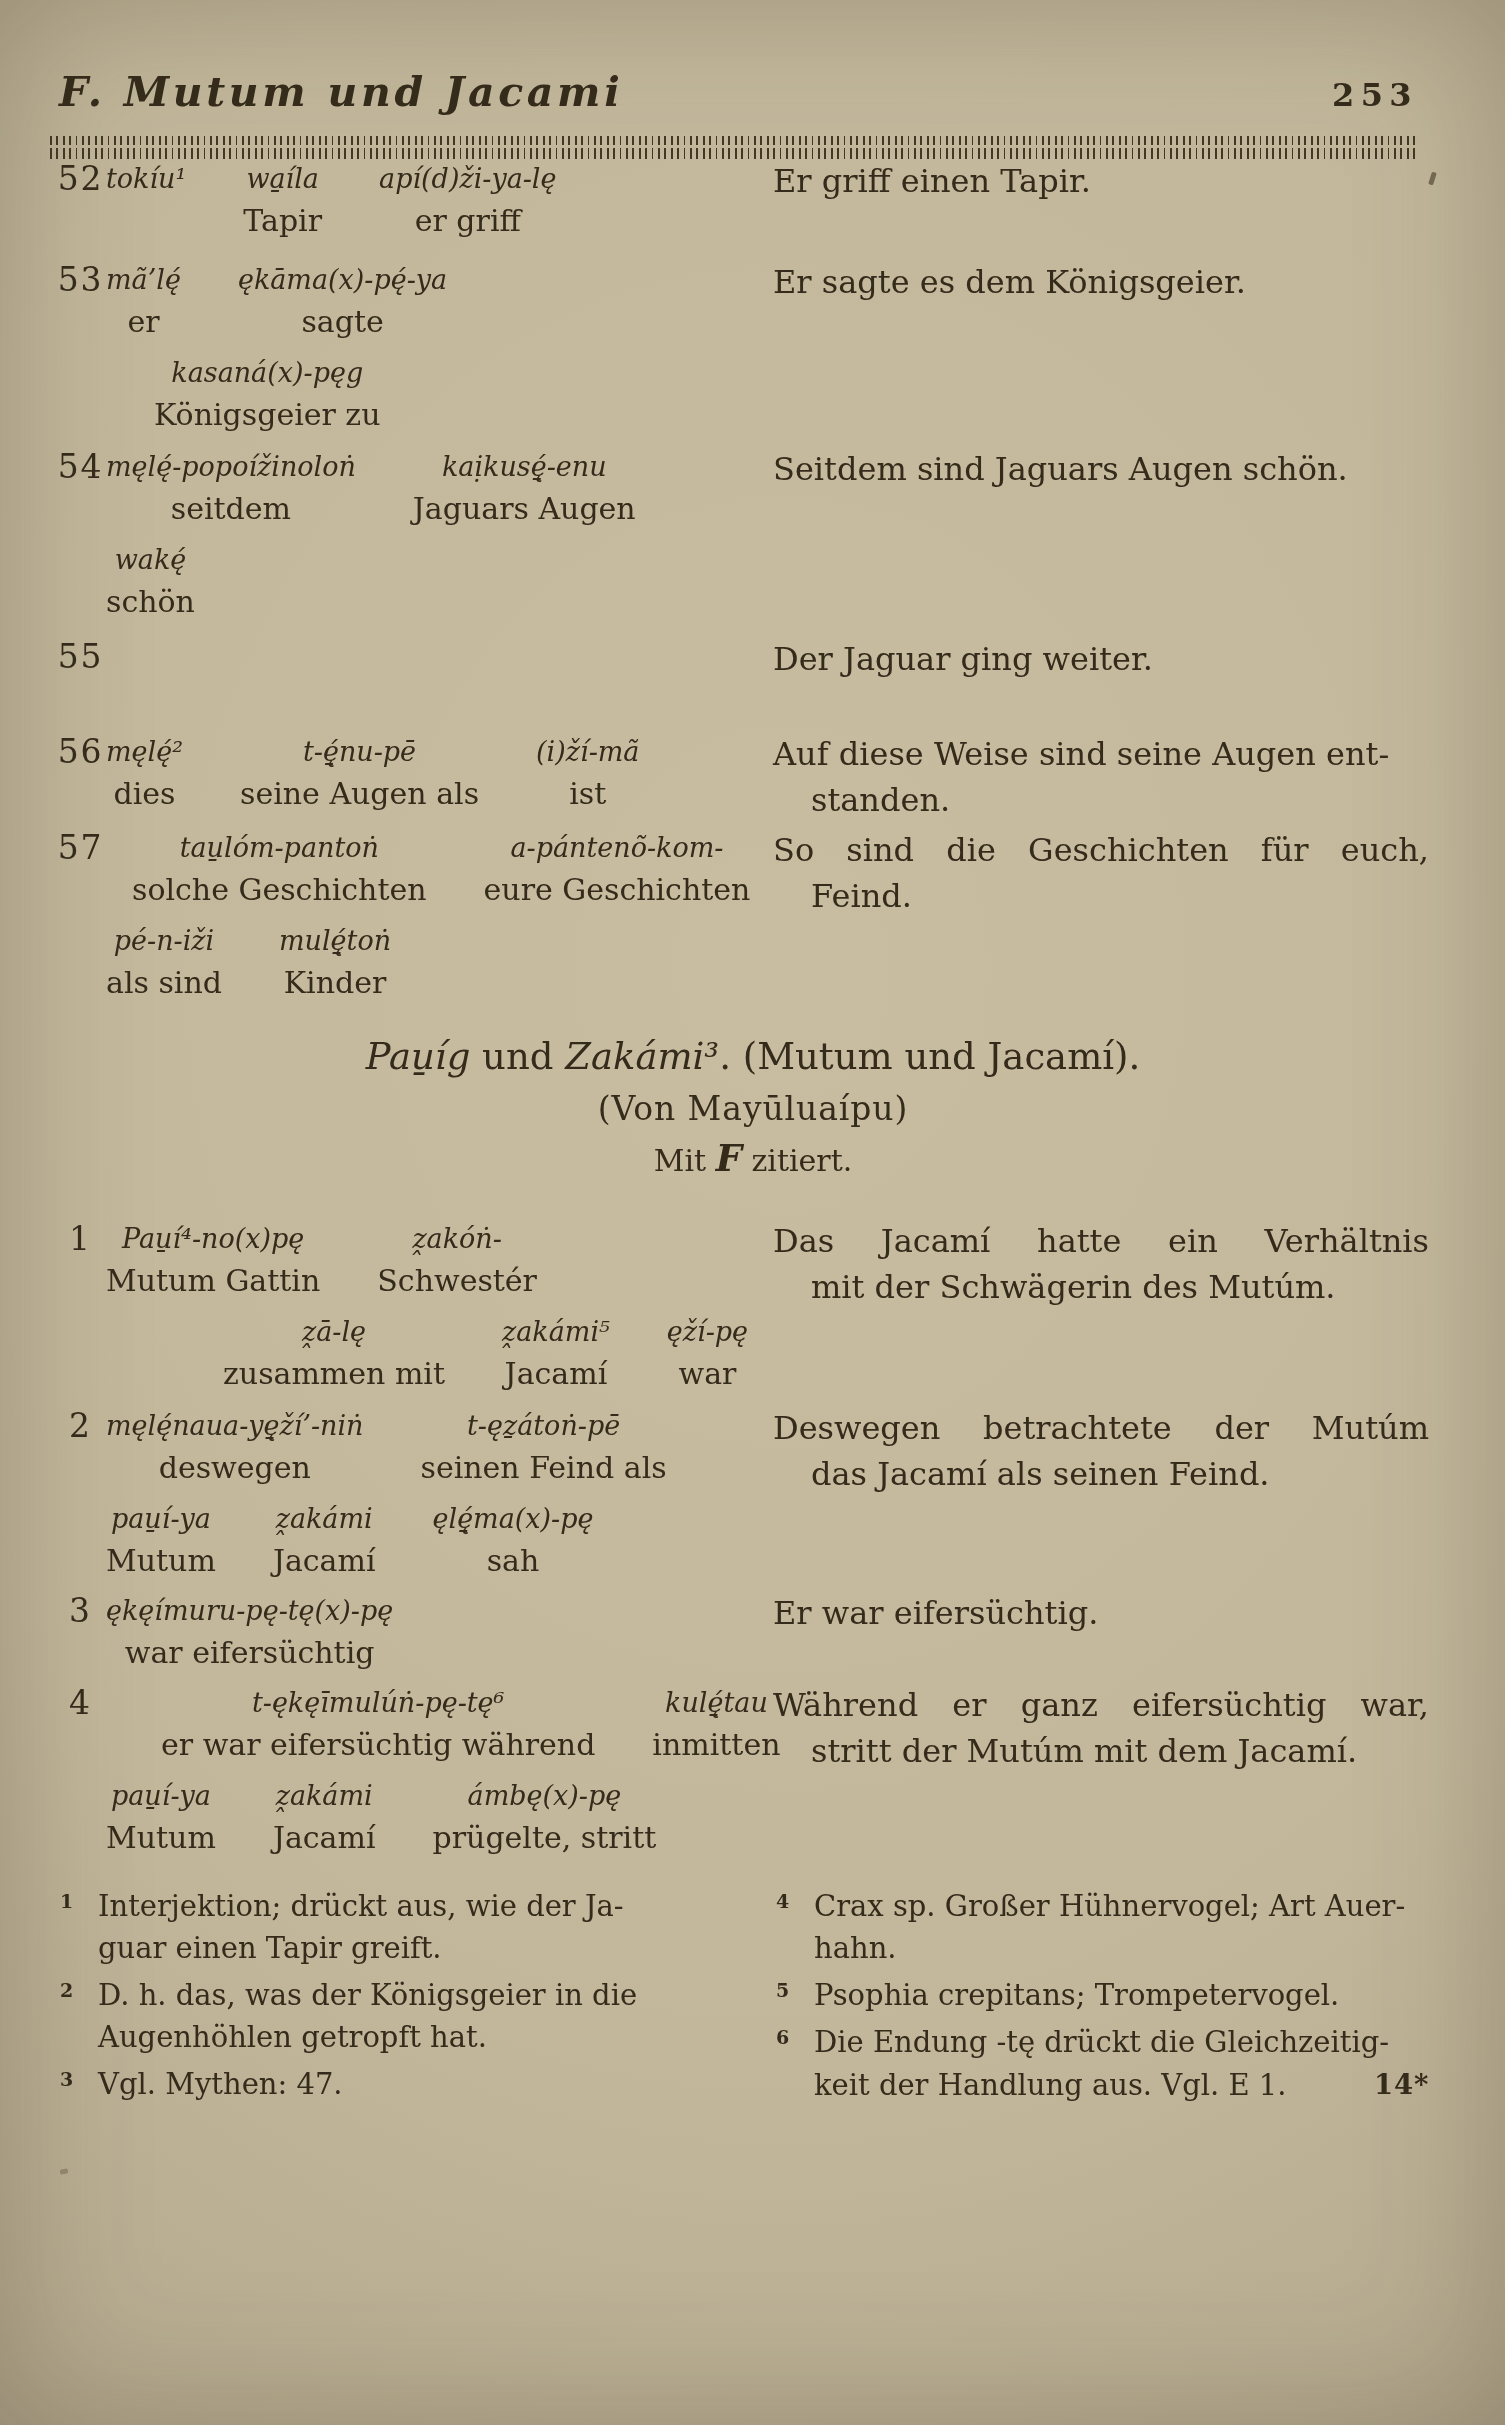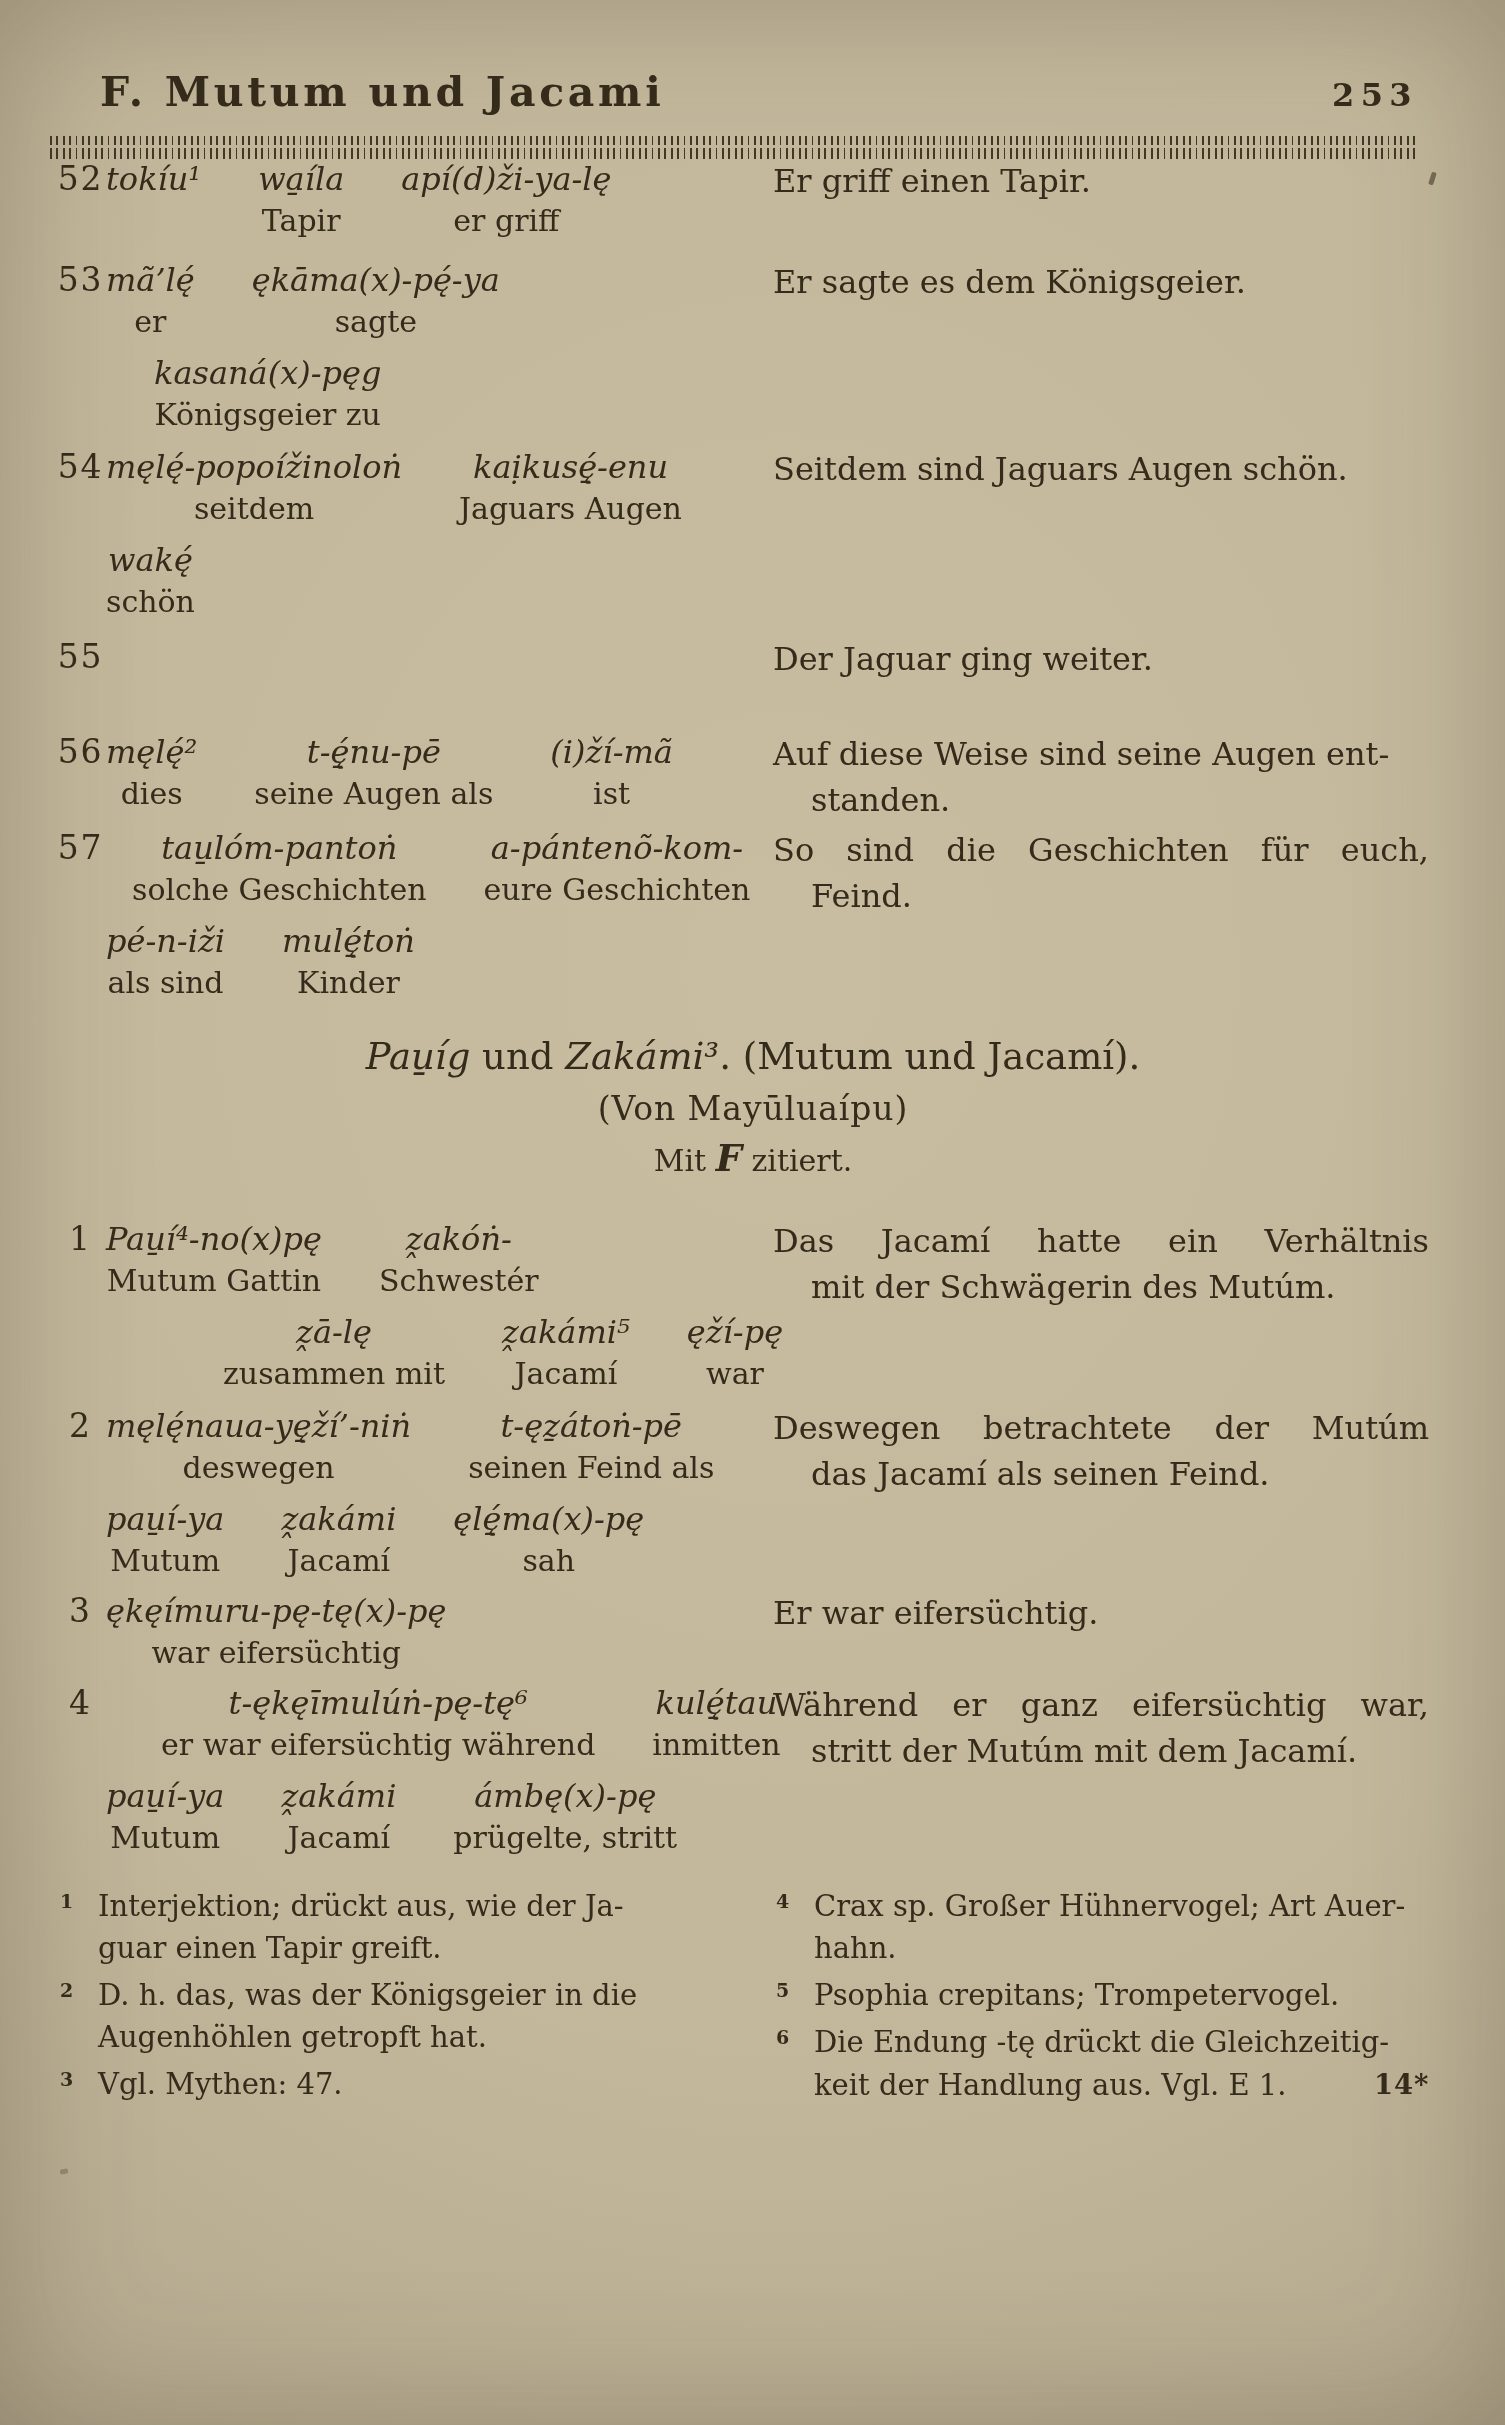--- a/index.html
+++ b/index.html
@@ -12,38 +12,38 @@
     background:
       radial-gradient(130% 95% at 52% 40%, #c8bda1 0%, #c2b79b 48%, #b2a78c 78%, #a0957b 100%);
     box-shadow: inset 0 0 147px rgba(58,48,28,.28);
     font-family: "DejaVu Serif", "Liberation Serif", serif;
     color: #342b1b;
     overflow: hidden;
   }
   
   .header { position:absolute; left:59px; right:88px; top:68px;
             display:flex; justify-content:space-between; align-items:baseline; }
-  .title  { font-weight:700; font-size:41px; letter-spacing:3.7px;margin-left:41px; }
+  .title  { font-style:italic; font-weight:700; font-size:41px; letter-spacing:3.7px; }
   .pagenum{ font-size:32px; letter-spacing:6.4px; font-weight:700; }
   .rule {
     position:absolute; left:50px; top:136px; width:1368px; height:24px;
     background-image:
       repeating-linear-gradient(90deg, rgba(54,45,27,.92) 0 1.8px, rgba(54,45,27,0) 1.8px 6.4px),
       repeating-linear-gradient(90deg, rgba(54,45,27,.92) 0 1.8px, rgba(54,45,27,0) 1.8px 6.4px);
     background-size: 100% 9.2px, 100% 11px;
     background-position: 0 0, 0 12px;
     background-repeat: no-repeat, no-repeat;
   }
   
   .item { position:absolute; left:55px; right:77px; display:flex; align-items:flex-start; }
   .num  { flex:none; width:51px; font-size:33px; line-height:42px; text-align:center; letter-spacing:1.8px; }
   .inter{ flex:none; width:641px; }
   .row  { display:flex; gap:57px; margin-bottom:9.2px; }
   .cell { flex:none; text-align:center; }
-  .native{ font-style:italic; font-size:32px; line-height:42px; white-space:nowrap; }
+  .native{ font-style:italic; font-size:27px; line-height:42px; white-space:nowrap; }
   .gloss { font-size:30px; line-height:42px; white-space:nowrap; }
   .trans { margin-left:auto; width:656px; font-size:32px; line-height:46px; }
   .tline + .tline { margin-left:38px; }
   .spread{ text-align:justify; text-align-last:justify; }
   
   .heading{ position:absolute; left:0; right:0; top:1031px; text-align:center; }
   .h1 { font-size:37px; line-height:52px; }
   .h1 .it { font-style:italic; }
   .h2 { font-size:33px; line-height:51px; letter-spacing:0.9px; }
   .h3 { font-size:30px; line-height:48px; }

